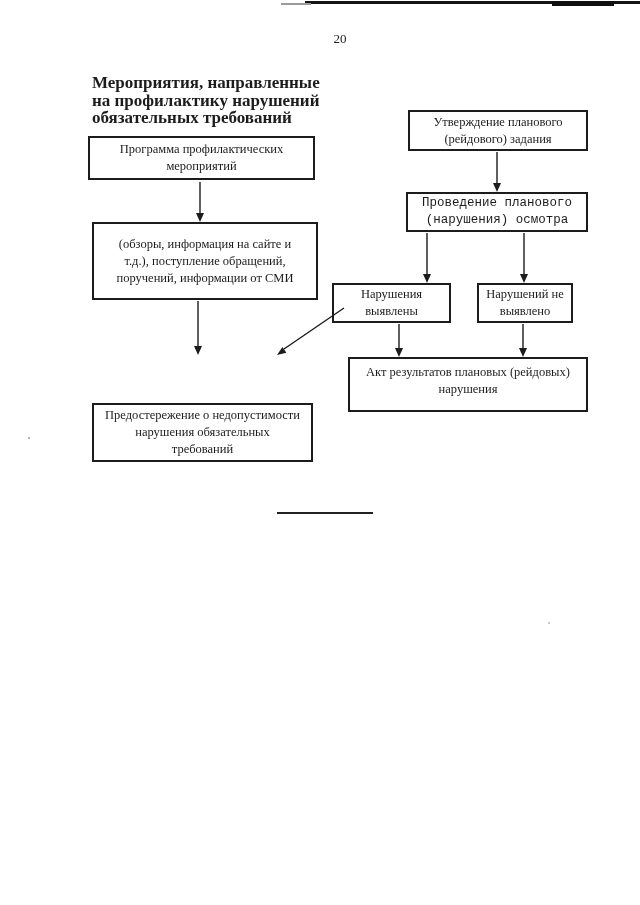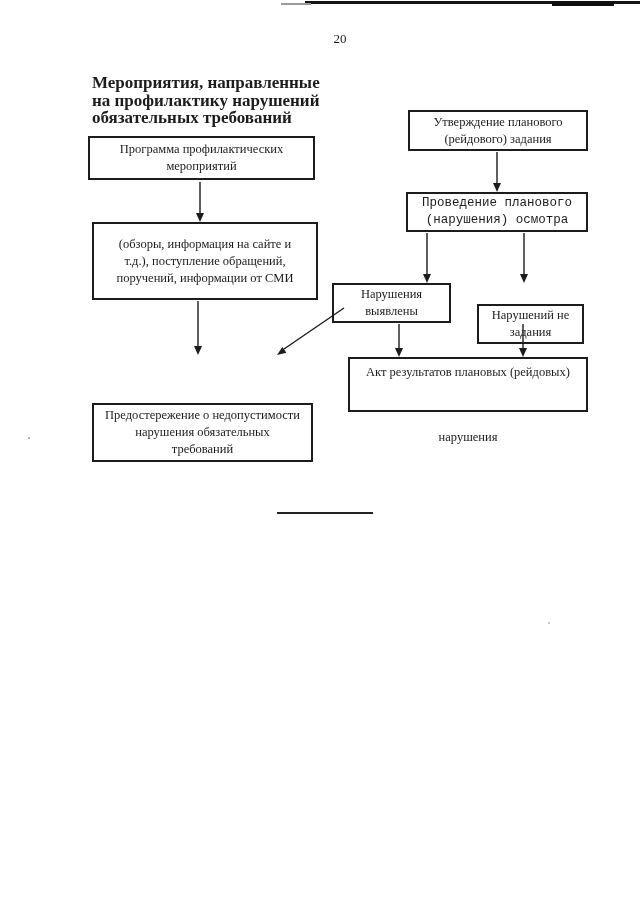--- a/index.html
+++ b/index.html
@@ -38,21 +38,21 @@
     background: var(--paper);
     display: flex;
     flex-direction: column;
     align-items: center;
     justify-content: center;
     text-align: left;
     font-size: 12.5px;
     line-height: 17px;
     padding: 16px 3px;
   }
-  .flow-box.top-align { justify-content: flex-start; padding-top: 5px; gap: 48px; }
+  .flow-box.top-align { justify-content: flex-start; padding-top: 5px; }
   .flow-box .ln { white-space: nowrap; }
   .connectors {
     position: absolute;
     left: 0; top: 0;
     width: 640px; height: 905px;
     pointer-events: none;
   }
   .artifact { position: absolute; }
   .scan-top-dark { left: 305px; top: 1px; width: 335px; height: 3px; background: #151515; }
   .scan-top-thick { left: 552px; top: 1px; width: 62px; height: 5px; background: #101010; }
@@ -107,23 +107,23 @@
   <div class="flow-box" style="left:406px; top:192px; width:182px; height:40px;font-family:Liberation Mono, monospace;">
     <div class="ln">Проведение планового</div>
     <div class="ln">(нарушения) осмотра</div>
   </div>
 
   <div class="flow-box" style="left:332px; top:283px; width:119px; height:40px;">
     <div class="ln">Нарушения</div>
     <div class="ln">выявлены</div>
   </div>
 
-  <div class="flow-box" style="left:477px; top:283px; width:107px; height:40px;margin-top:21px;">
+  <div class="flow-box" style="left:477px; top:283px; width:96px; height:40px;">
     <div class="ln">Нарушений не</div>
-    <div class="ln">задания</div>
+    <div class="ln">выявлено</div>
   </div>
 
   <div class="flow-box top-align" style="left:348px; top:357px; width:240px; height:55px;">
     <div class="ln">Акт результатов плановых (рейдовых)</div>
     <div class="ln">нарушения</div>
   </div>
 
   <svg class="connectors" viewBox="0 0 640 905">
     <g stroke="#1c1c1c" stroke-width="1.4" fill="#1c1c1c">
 

